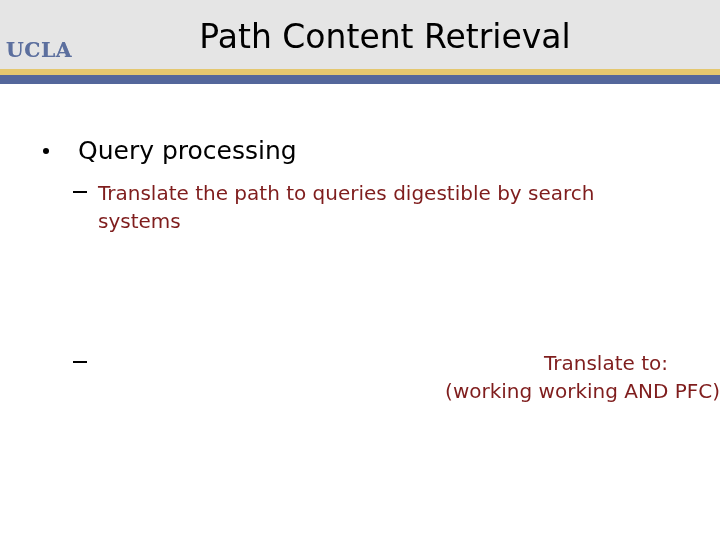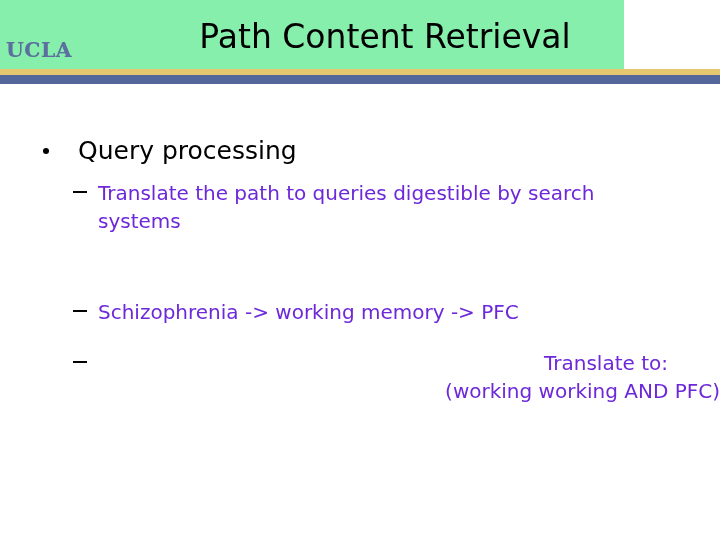--- a/index.html
+++ b/index.html
@@ -19,23 +19,23 @@
     width: 720px;
     height: 540px;
     background: #ffffff;
   }
 
   
   .header {
     position: absolute;
     left: 0;
     top: 0;
-    width: 624px;
+    width: 720px;
     height: 70px;
-    background: #86efac;
+    background: #e5e5e5;
   }
   .logo {
     position: absolute;
     left: 6px;
     top: 36px;
     width: 72px;
     height: 26px;
     display: flex;
     align-items: center;
     justify-content: flex-start;
@@ -115,21 +115,21 @@
     background: #000000;
   }
 
   
   .l2 {
     position: relative;
     padding-left: 98px;
     font-size: 20px;
     line-height: 28px;
     font-weight: normal;
-    color: #6d28d9;
+    color: #7f1d1d;
   }
   .l2 .dash {
     position: absolute;
     left: 73px;
     top: 12px;
     width: 14px;
     height: 2px;
     background: #000000;
   }
   .l2 .wrap {
@@ -174,26 +174,20 @@
     </div>
 
     <div class="blk pos-translate">
       <div class="l2">
         <span class="dash"></span>
         <span class="wrap">Translate the path to queries digestible by search systems</span>
       </div>
     </div>
 
 
-    <div class="blk pos-schizo">
-      <div class="l2">
-        <span class="dash"></span>
-        <span class="wrap">Schizophrenia -&gt; working memory -&gt; PFC</span>
-      </div>
-    </div>
 
     <div class="blk pos-trans2">
       <div class="l2">
         <span class="dash"></span>
         <span class="wrap">Translate to:</span>
         <span class="cont">(working working AND PFC)</span>
       </div>
     </div>
 
   </div>

